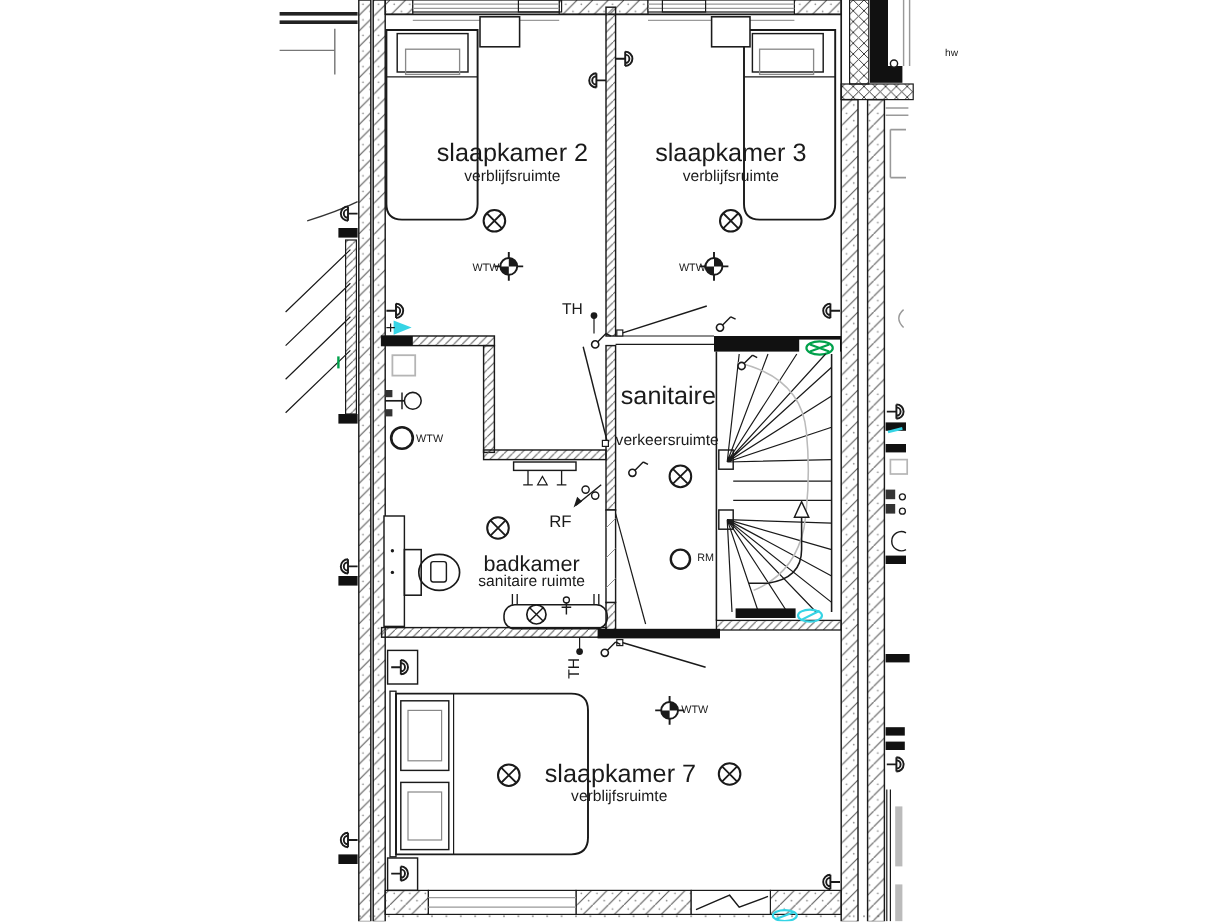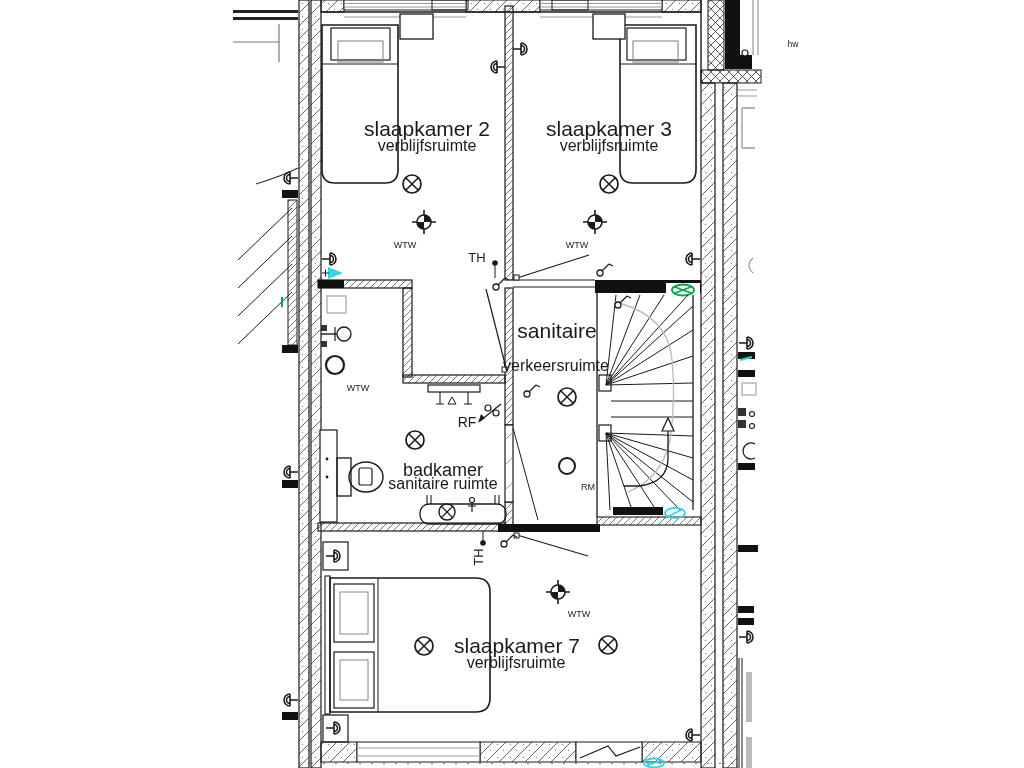--- a/index.html
+++ b/index.html
@@ -5,22 +5,22 @@
   html,body{margin:0;padding:0;background:#fff;}
   .canvas{position:relative;width:1024px;height:768px;background:#ffffff;overflow:hidden;
           font-family:"Liberation Sans",sans-serif;color:#1a1a1a;}
   .plan-svg{position:absolute;left:0;top:0;}
   .lbl{position:absolute;transform:translate(-50%,-50%);white-space:nowrap;line-height:1;color:#1a1a1a;}
   .rot{transform:translate(-50%,-50%) rotate(-90deg);}
   .t17{font-size:21px;}
   .t18{font-size:18px;}
   .t14{font-size:14px;}
   .t13{font-size:13px;}
-  .t12{font-size:16px;}
-  .t9{font-size:9px;margin-top:22px;}
+  .t12{font-size:13px;}
+  .t9{font-size:9px;}
   .t8{font-size:8.5px;}
 </style>
 </head>
 <body>
 
 <div class="canvas">
 
 <svg class="plan-svg" width="1024" height="768" viewBox="0 0 1024 768">
   <defs>
     <pattern id="p-hatch" width="13" height="13" patternUnits="userSpaceOnUse">
@@ -367,17 +367,17 @@
 <div class="lbl t9" style="left:405px;top:223px">WTW</div>
 <div class="lbl t9" style="left:577px;top:223px">WTW</div>
 <div class="lbl t9" style="left:579px;top:592px">WTW</div>
 <div class="lbl t9" style="left:358px;top:366px">WTW</div>
 
 <div class="lbl t9" style="left:588px;top:465px">RM</div>
 
 <div class="lbl t13" style="left:477px;top:257px">TH</div>
 <div class="lbl t13 rot" style="left:478px;top:557px">TH</div>
 
-<div class="lbl t14" style="left:467px;top:422px">RF</div>
+<div class="lbl t14" style="left:467px;top:434px">RF</div>
 
 <div class="lbl t8" style="left:793px;top:44px">hw</div>
 
 </div>
 
 </body></html>

